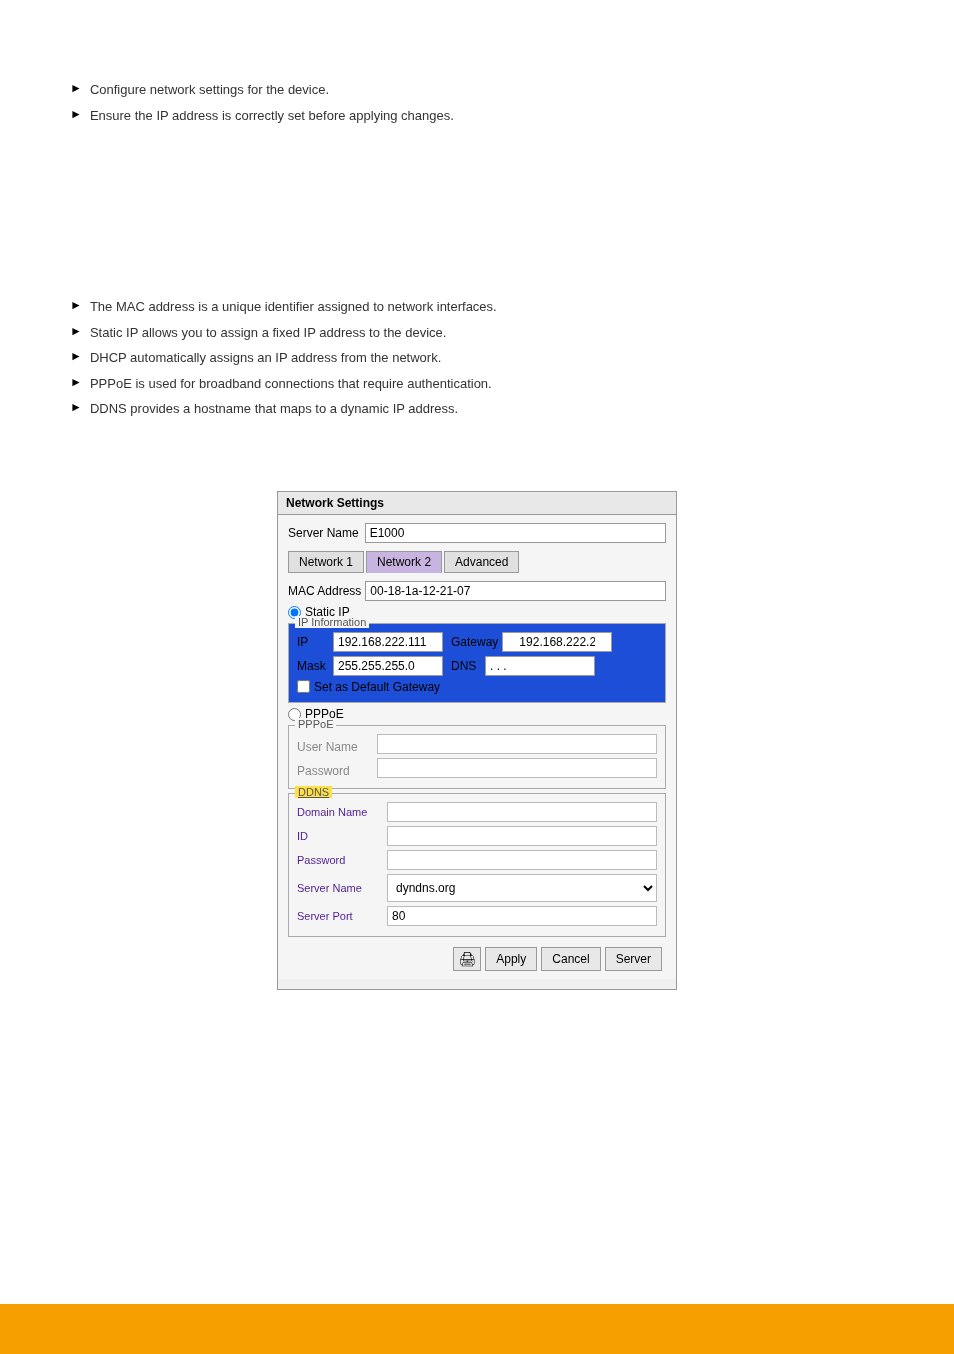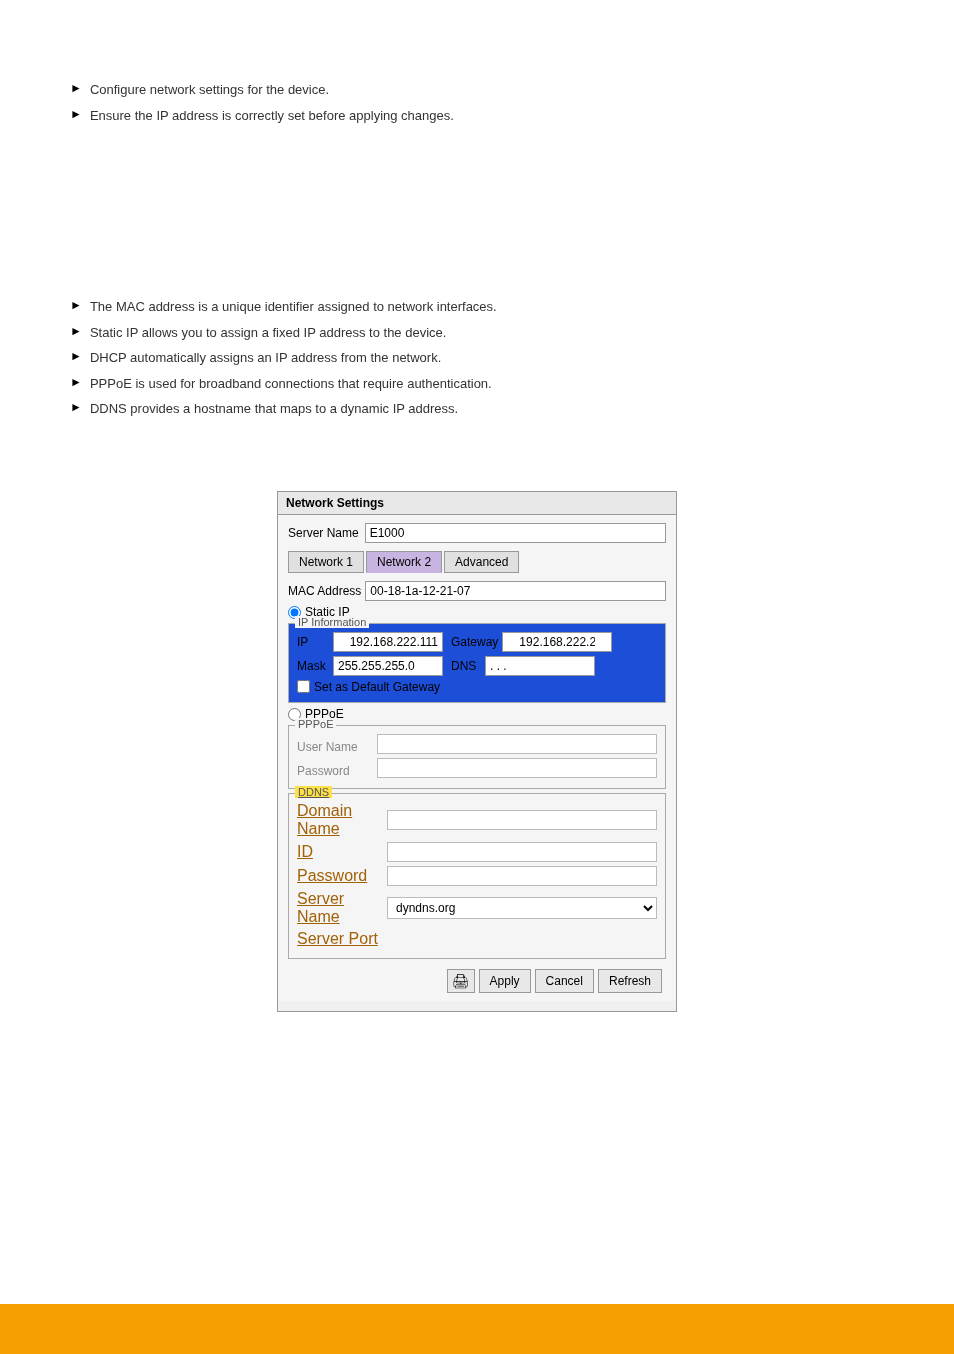--- a/index.html
+++ b/index.html
@@ -179,21 +179,20 @@
       width: 36px;
     }
 
     .ip-input {
       border: 1px solid #999;
       background: #fff;
       padding: 2px 4px;
       font-size: 12px;
       height: 20px;
       width: 110px;
-      text-align: right;
     }
 
     .gateway-label {
       font-size: 12px;
       margin-left: 8px;
       margin-right: 4px;
     }
 
     .gateway-input {
       border: 1px solid #999;
@@ -316,41 +315,40 @@
     }
 
     .ddns-field-row {
       display: flex;
       align-items: center;
       margin-bottom: 4px;
       margin-top: 4px;
     }
 
     .ddns-field-label {
-      font-size: 16px;
+      font-size: 11px;
       width: 90px;
-      color: #a16207;
-      text-decoration: underline;
+      color: #4c1d95;
     }
 
     .ddns-field-input {
       border: 1px solid #bbb;
       background: #fff;
       padding: 2px 4px;
       font-size: 12px;
       height: 20px;
       flex: 1;
     }
 
     .ddns-select {
       border: 1px solid #bbb;
       background: #fff;
       padding: 2px 4px;
       font-size: 12px;
-      height: 22px;
+      height: 28px;
       flex: 1;
     }
 
     
     .buttons-row {
       display: flex;
       justify-content: flex-end;
       align-items: center;
       margin-top: 10px;
       padding-right: 4px;
@@ -533,29 +531,30 @@
 
           <div class="ddns-field-row">
             <span class="ddns-field-label">Server Name</span>
             <select class="ddns-select">
               <option>dyndns.org</option>
             </select>
           </div>
 
           <div class="ddns-field-row">
             <span class="ddns-field-label">Server Port</span>
+            <input class="ddns-field-input" type="text" value="80" style="">
           </div>
         </div>
 
         <div class="buttons-row">
           <button class="icon-button">
             <span>🖨</span>
           </button>
           <button class="action-button">Apply</button>
           <button class="action-button">Cancel</button>
-          <button class="action-button">Refresh</button>
+          <button class="action-button">Server</button>
         </div>
       </div>
     </div>
   </div>
 </div>
 
 <div class="bottom-bar"></div>
 
 </body></html>

